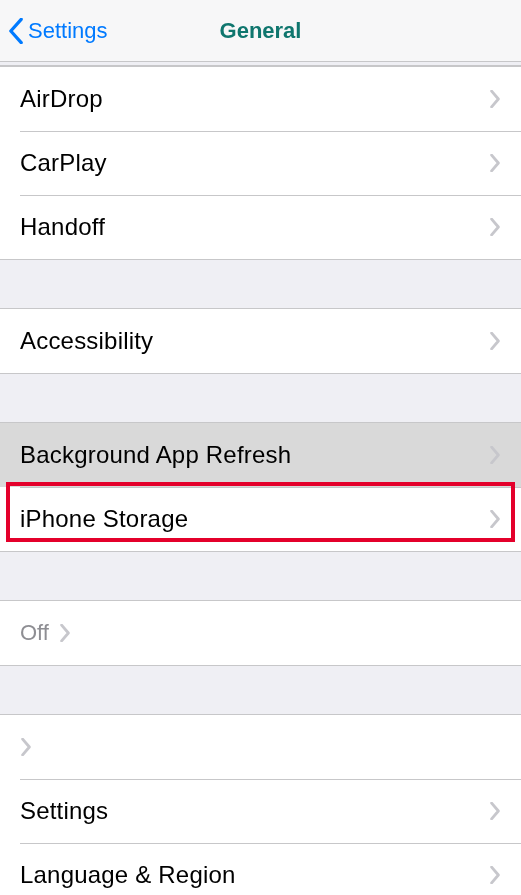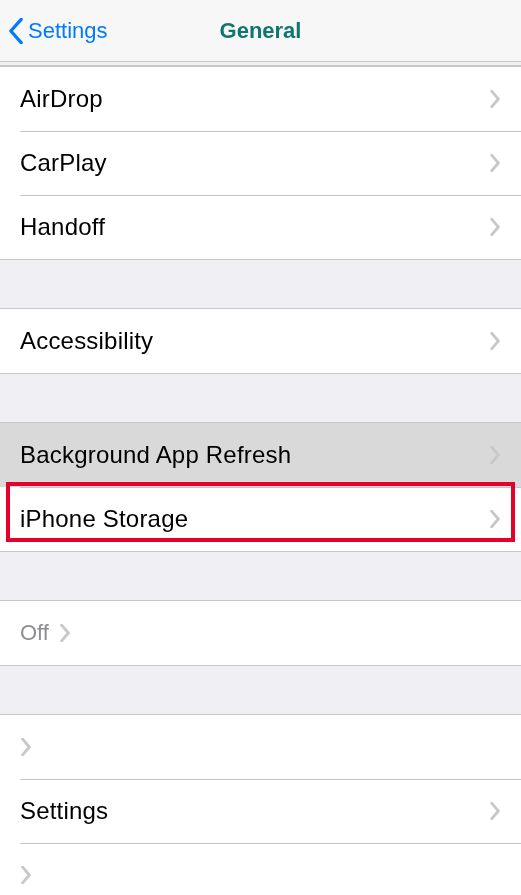--- a/index.html
+++ b/index.html
@@ -188,20 +188,21 @@
       </div>
       <div class="row">
         <div class="row-label">Settings</div>
         <div class="row-chevron">
           <svg width="12" height="18" viewBox="0 0 10 16">
             <polyline points="2,1 8,8 2,15" fill="none" stroke="#c7c7cc" stroke-width="2.5" stroke-linecap="round" stroke-linejoin="round"></polyline>
           </svg>
         </div>
       </div>
       <div class="row">
+        <div class="row-label">Language &amp; Region</div>
         <div class="row-chevron">
           <svg width="12" height="18" viewBox="0 0 10 16">
             <polyline points="2,1 8,8 2,15" fill="none" stroke="#c7c7cc" stroke-width="2.5" stroke-linecap="round" stroke-linejoin="round"></polyline>
           </svg>
         </div>
       </div>
     </div>
   </div>
 
 <div id="highlight" class="highlight-outline" style="left: 6px; top: 482px; width: 509px; height: 60px;"></div>

